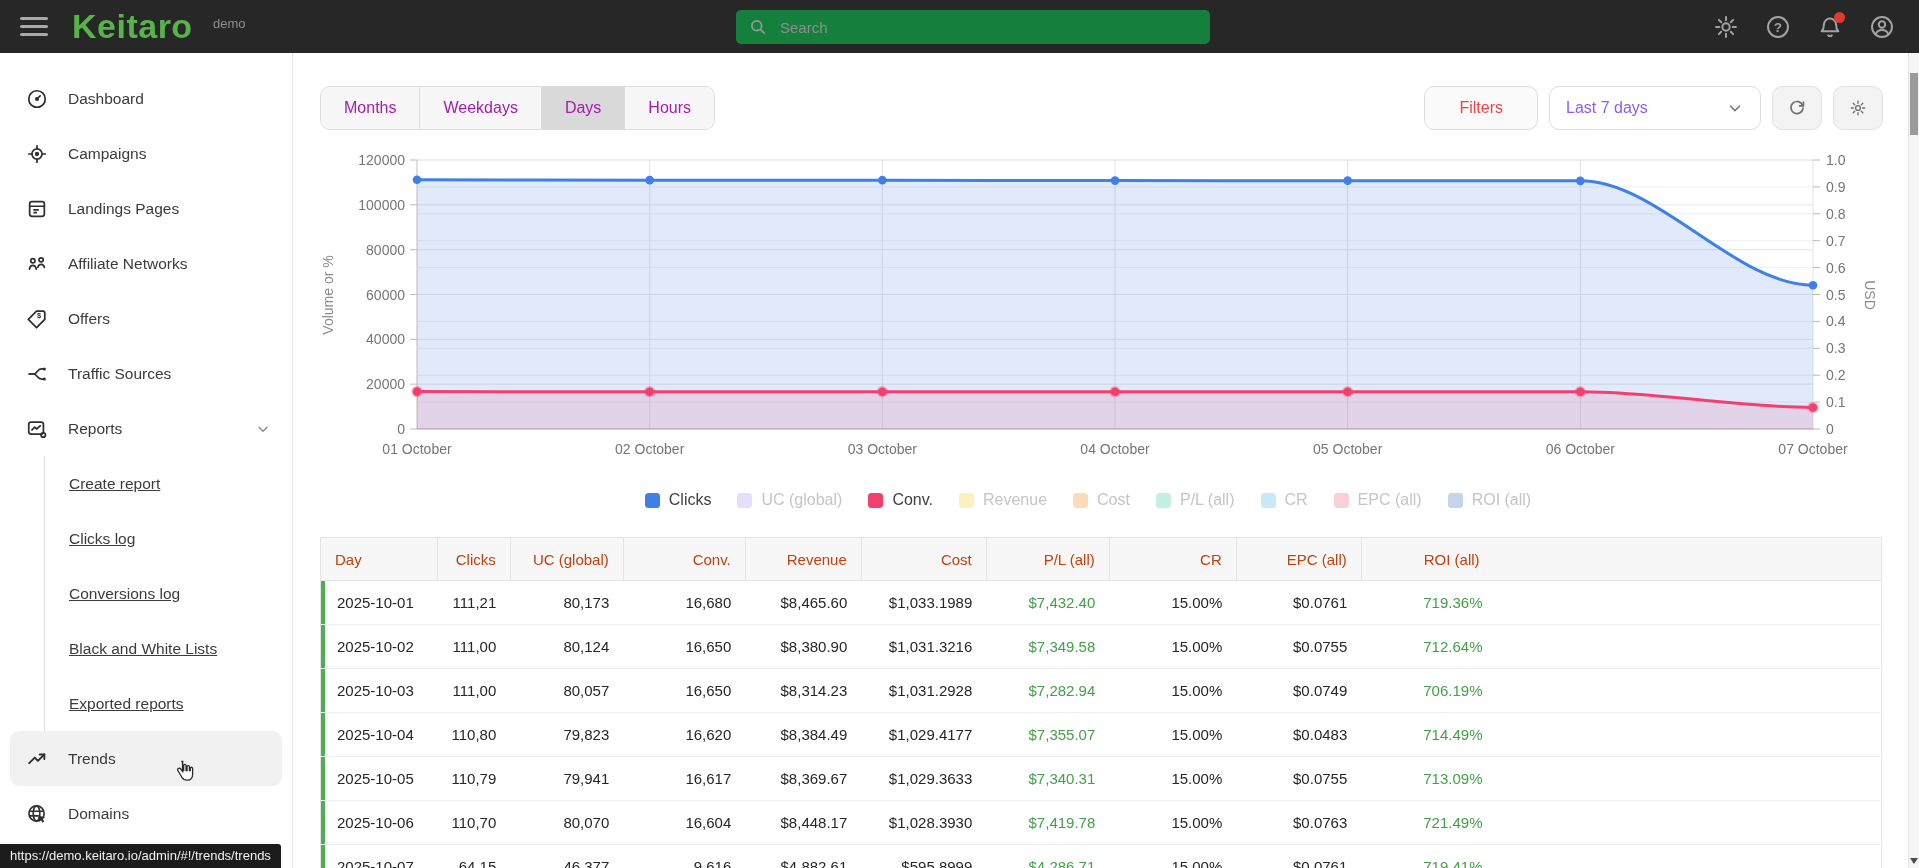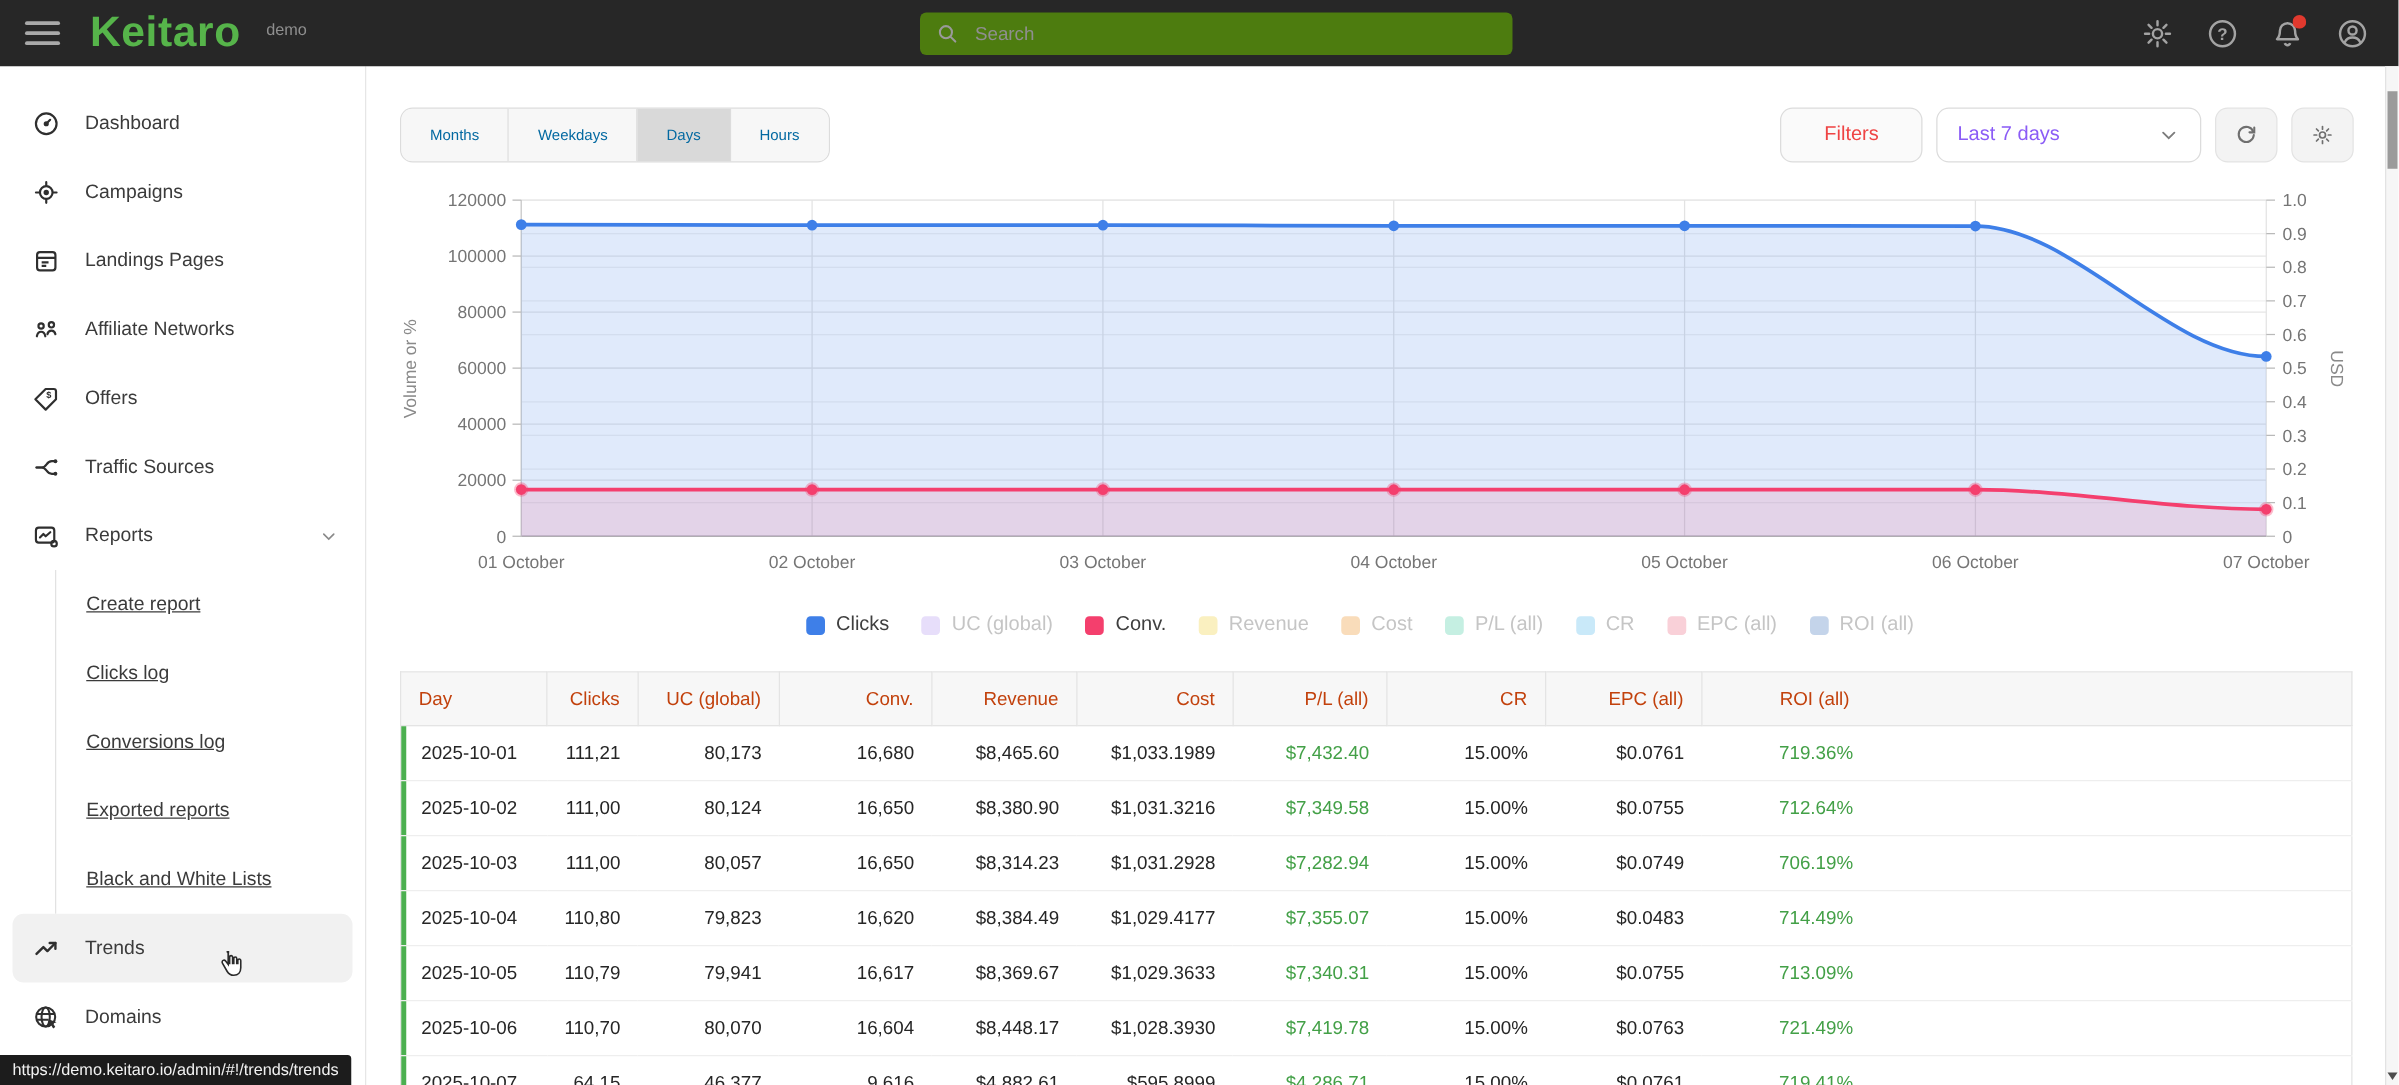--- a/index.html
+++ b/index.html
@@ -6,21 +6,21 @@
   html,body { width:1919px; height:868px; overflow:hidden; background:#fff;
     font-family:"Liberation Sans", sans-serif; }
   #page-root { position:relative; width:1919px; height:868px; background:#fff; overflow:hidden; }
 
   
   .topbar { position:absolute; left:0; top:0; width:100%; height:53px; background:#272727; z-index:30; }
   .hamburger { position:absolute; left:20px; top:13px; width:28px; height:27px; display:flex; flex-direction:column; justify-content:space-between; padding:4px 0; cursor:pointer; }
   .hamburger span { display:block; height:3px; background:#a9a9a9; border-radius:2px; }
   .brand { position:absolute; left:72px; top:7px; font-size:34px; font-weight:bold; letter-spacing:.5px; color:#56b44a; }
   .brand-badge { position:absolute; left:213px; top:16px; font-size:13px; color:#8f8f8f; }
-  .searchbox { position:absolute; left:736px; top:10px; width:474px; height:34px; background:#4d7c0f; border-radius:5px; display:flex; align-items:center; padding:0 12px; }
+  .searchbox { position:absolute; left:736px; top:10px; width:474px; height:34px; background:#15803d; border-radius:5px; display:flex; align-items:center; padding:0 12px; }
   .searchbox svg { flex:0 0 auto; margin-right:12px; }
   .searchbox input { flex:1; background:transparent; border:none; outline:none; color:#ddd; font-size:15px; font-family:inherit; }
   .searchbox input::placeholder { color:#8f8f8f; }
   .topbar-icons { position:absolute; right:24px; top:0; height:53px; display:flex; align-items:center; gap:26px; }
   .tb-icon { width:26px; height:26px; color:#a3a3a3; position:relative; cursor:pointer; }
 
   
   .sidebar { position:absolute; left:0; top:53px; width:293px; bottom:0; background:#fff; border-right:1px solid #e6e6e6; padding-top:18px; z-index:10; }
   .side-item { height:55px; display:flex; align-items:center; padding-left:26px; font-size:15.5px; color:#3b3b3b; cursor:pointer; }
   .side-item .ic { width:22px; height:22px; margin-right:20px; color:#2f2f2f; flex:0 0 auto; }
@@ -28,21 +28,21 @@
   .submenu { margin-left:44px; border-left:1px solid #e2e2e2; }
   .sub-item { height:55px; display:flex; align-items:center; padding-left:24px; font-size:15.5px; color:#3b3b3b; cursor:pointer;text-decoration:underline; }
   .side-item.active { background:#f1f1f1; border-radius:9px; margin:0 10px; padding-left:16px; }
   .hand-cursor { position:absolute; left:172px; top:706px; width:26px; height:30px; z-index:40; }
 
   
   .content { position:absolute; left:293px; top:53px; right:0; bottom:0; background:#fff; }
 
   .toolbar { position:absolute; left:27px; right:36px; top:33px; height:44px; display:flex; align-items:center; }
   .tabs { display:flex; border:1px solid #dcdcdc; border-radius:10px; overflow:hidden; height:44px; background:#f7f7f7; }
-  .tab { padding:0 23px; display:flex; align-items:center; font-size:12px; color:#0369a1; border-right:1px solid #dcdcdc; cursor:pointer; background:#f7f7f7; }
+  .tab { padding:0 23px; display:flex; align-items:center; font-size:16px; color:#a21caf; border-right:1px solid #dcdcdc; cursor:pointer; background:#f7f7f7; }
   .tab:last-child { border-right:none; }
   .tab.active { background:#d9d9d9; }
   .toolbar-right { margin-left:auto; display:flex; gap:11px; align-items:center; }
   .btn { height:44px; border:1px solid #dcdcdc; border-radius:10px; background:#fafafa; font-size:16px; color:#ef4444; display:flex; align-items:center; padding:0 34px; cursor:pointer; font-family:inherit; }
   .select { width:212px; height:44px; border:1px solid #dcdcdc; border-radius:10px; background:#fff; display:flex; align-items:center; padding:0 16px; font-size:16px; color:#8b5cf6; cursor:pointer; }
   .select .chev { margin-left:auto; width:18px; height:18px; color:#7d7d7d; }
   .icon-btn { width:50px; height:44px; border:1px solid #e3e3e3; border-radius:10px; background:#f3f3f3; display:flex; align-items:center; justify-content:center; color:#6f6f6f; cursor:pointer; }
 
   #chart-svg { position:absolute; left:0; top:87px; width:1626px; height:340px; }
   #chart-svg .tick { font-size:14px; fill:#757575; font-family:"Liberation Sans",sans-serif; }
@@ -181,24 +181,24 @@
       <div class="sub-item">
           <span>Create report</span>
         </div>
       <div class="sub-item">
           <span>Clicks log</span>
         </div>
       <div class="sub-item">
           <span>Conversions log</span>
         </div>
       <div class="sub-item">
+          <span>Black and White Lists</span>
+        </div>
+      <div class="sub-item">
           <span>Exported reports</span>
-        </div>
-      <div class="sub-item">
-          <span>Black and White Lists</span>
         </div>
     </div>
     <div class="side-item active">
       <svg class="ic" viewBox="0 0 24 24" fill="none" stroke="currentColor" stroke-width="2.1" stroke-linecap="round" stroke-linejoin="round">
           <polyline points="3.5 16.5 9.5 10.5 13 14 20 7"></polyline>
           <polyline points="15 7 20 7 20 12"></polyline>
         </svg>
       <span>Trends</span>
     </div>
     <div class="side-item">

